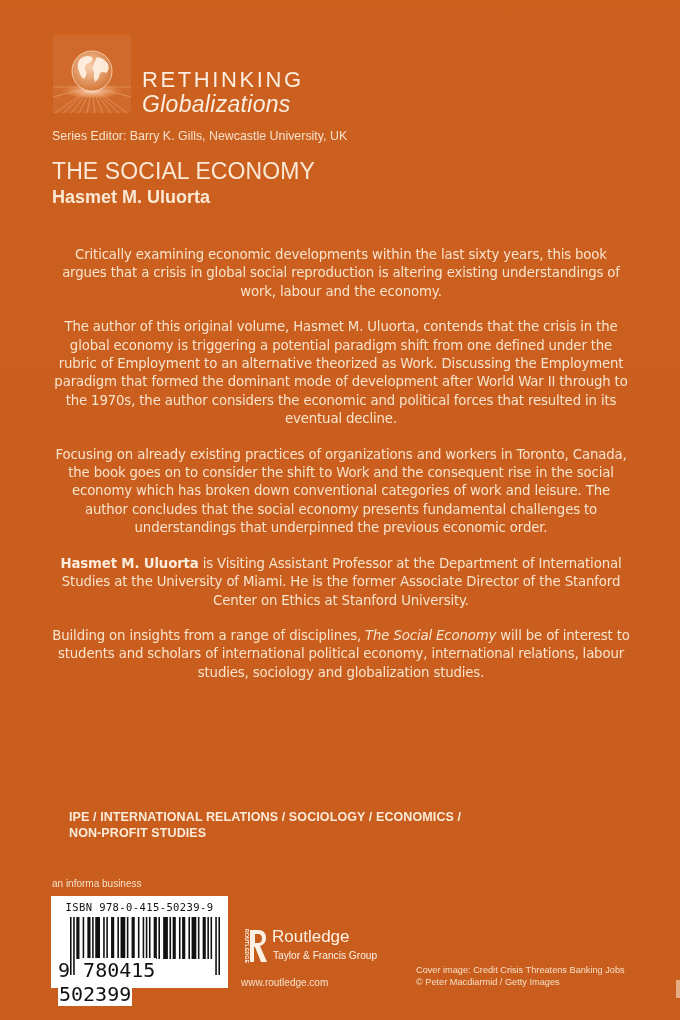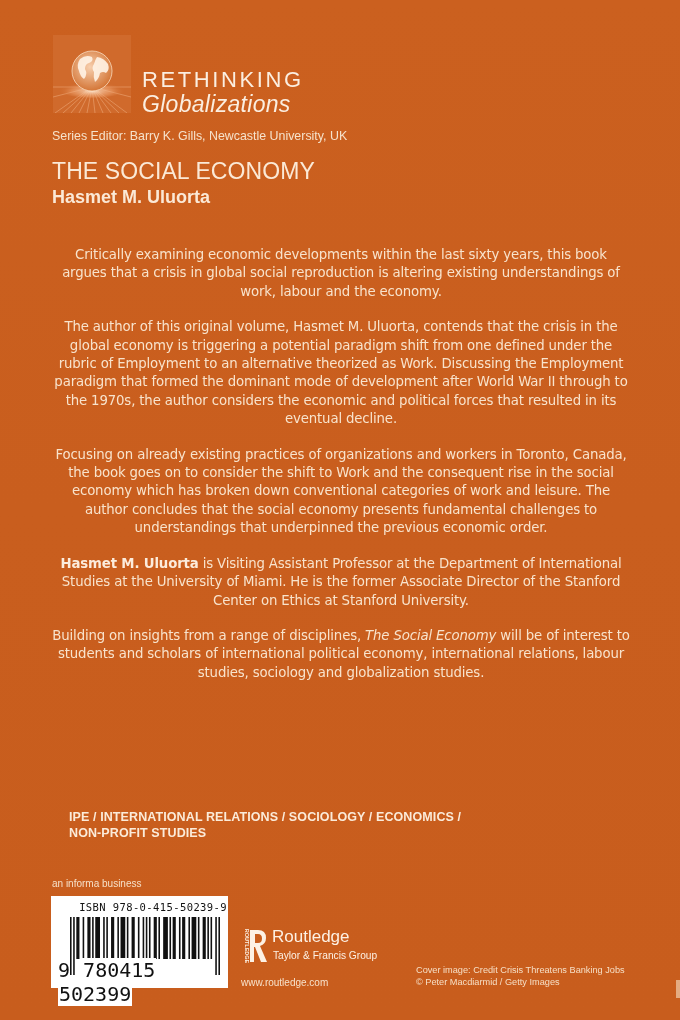--- a/index.html
+++ b/index.html
@@ -112,21 +112,21 @@
     .barcode-box {
       position: absolute;
       left: 51px; top: 896px;
       width: 177px; height: 92px;
       background: #ffffff;
       border: 1px solid #fff;
     }
     .isbn-text {
       position: absolute;
       left: 0; top: 4px; width: 100%;
-      text-align: right;
+      text-align: center;
       font-family: "DejaVu Sans Mono", monospace;
       font-size: 10.5px;
       color: #111;
       letter-spacing: 0.4px;
     }
     .bars {
       position: absolute;
       left: 18px; top: 20px;
       width: 150px; height: 58px;
     }

